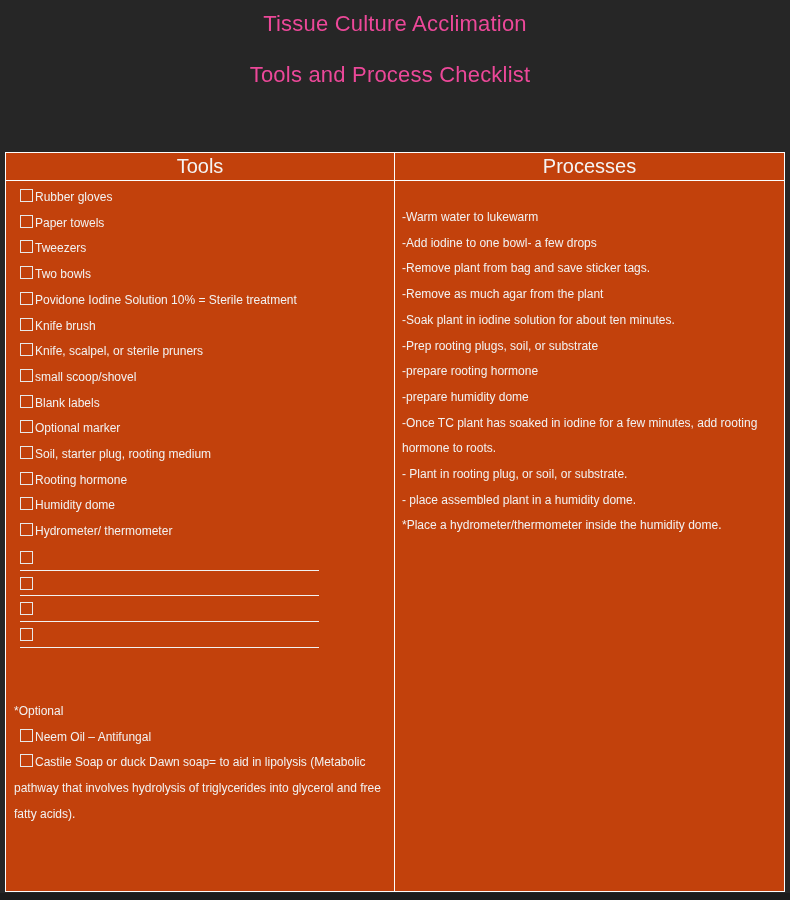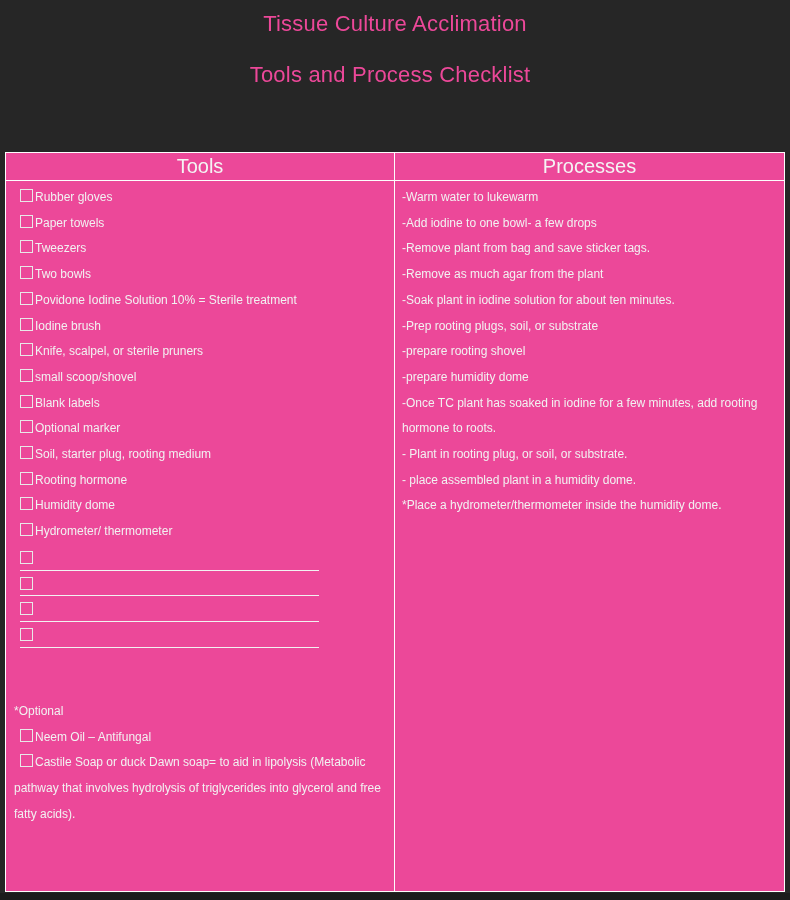--- a/index.html
+++ b/index.html
@@ -24,34 +24,34 @@
   .title2 { margin: 27px 10px 0 0; }
 
   .checklist-table {
     position: absolute;
     left: 5px; top: 152px;
     width: 780px; height: 740px;
     border: 1.4px solid #fdfdfd;
     display: grid;
     grid-template-columns: 1fr 1fr;
     grid-template-rows: 28px 1fr;
-    background: #ec4899;
+    background: #c2410c;
   }
   .th {
     display: flex; align-items: center; justify-content: center;
     font-size: 20px;
     border-bottom: 1.4px solid #fdfdfd;
     color: #f4f4f4;
   }
   .th-tools, .td-tools { border-right: 1.4px solid #fdfdfd; }
   .td { overflow: hidden; }
 
   ul { list-style: none; margin: 0; }
   .tools-list   { padding: 4px 6px 0 8px; }
-  .process-list { padding: 4px 6px 0 7px; }
+  .process-list { padding: 4px 6px 0 7px; margin-top: 20px; }
   li {
     font-size: 12px;
     line-height: 25.7px;
     color: #f2f2f2;
   }
   .cbox {
     display: inline-block;
     width: 13px; height: 13px;
     border: 1.6px solid #e8e8e8;
     margin: 0 2px 0 6px;
@@ -86,21 +86,21 @@
     <div class="th th-tools">Tools</div>
     <div class="th th-proc">Processes</div>
 
     <div class="td td-tools">
       <ul class="tools-list">
           <li class="li-checkbox"><span class="cbox"></span><span>Rubber gloves</span></li>
           <li class="li-checkbox"><span class="cbox"></span><span>Paper towels</span></li>
           <li class="li-checkbox"><span class="cbox"></span><span>Tweezers</span></li>
           <li class="li-checkbox"><span class="cbox"></span><span>Two bowls</span></li>
           <li class="li-checkbox"><span class="cbox"></span><span>Povidone Iodine Solution 10% = Sterile treatment</span></li>
-          <li class="li-checkbox"><span class="cbox"></span><span>Iodine brush</span></li>
+          <li class="li-checkbox"><span class="cbox"></span><span>Knife brush</span></li>
           <li class="li-checkbox"><span class="cbox"></span><span>Knife, scalpel, or sterile pruners</span></li>
           <li class="li-checkbox"><span class="cbox"></span><span>small scoop/shovel</span></li>
           <li class="li-checkbox"><span class="cbox"></span><span>Blank labels</span></li>
           <li class="li-checkbox"><span class="cbox"></span><span>Optional marker</span></li>
           <li class="li-checkbox"><span class="cbox"></span><span>Soil, starter plug, rooting medium</span></li>
           <li class="li-checkbox"><span class="cbox"></span><span>Rooting hormone</span></li>
           <li class="li-checkbox"><span class="cbox"></span><span>Humidity dome</span></li>
           <li class="li-checkbox"><span class="cbox"></span><span>Hydrometer/ thermometer</span></li>
           <li class="li-blank"><span class="cbox"></span></li>
           <li class="li-blank"><span class="cbox"></span></li>
@@ -115,21 +115,21 @@
     </div>
 
     <div class="td td-proc">
       <ul class="process-list">
           <li class="li-text"><span>-Warm water to lukewarm</span></li>
           <li class="li-text"><span>-Add iodine to one bowl- a few drops</span></li>
           <li class="li-text"><span>-Remove plant from bag and save sticker tags.</span></li>
           <li class="li-text"><span>-Remove as much agar from the plant</span></li>
           <li class="li-text"><span>-Soak plant in iodine solution for about ten minutes.</span></li>
           <li class="li-text"><span>-Prep rooting plugs, soil, or substrate</span></li>
-          <li class="li-text"><span>-prepare rooting shovel</span></li>
+          <li class="li-text"><span>-prepare rooting hormone</span></li>
           <li class="li-text"><span>-prepare humidity dome</span></li>
           <li class="li-text"><span>-Once TC plant has soaked in iodine for a few minutes, add rooting hormone to roots.</span></li>
           <li class="li-text"><span>- Plant in rooting plug, or soil, or substrate.</span></li>
           <li class="li-text"><span>- place assembled plant in a humidity dome.</span></li>
           <li class="li-text"><span>*Place a hydrometer/thermometer inside the humidity dome.</span></li>
         </ul>
     </div>
   </div>
 
   <div class="bottom-strip"></div>

